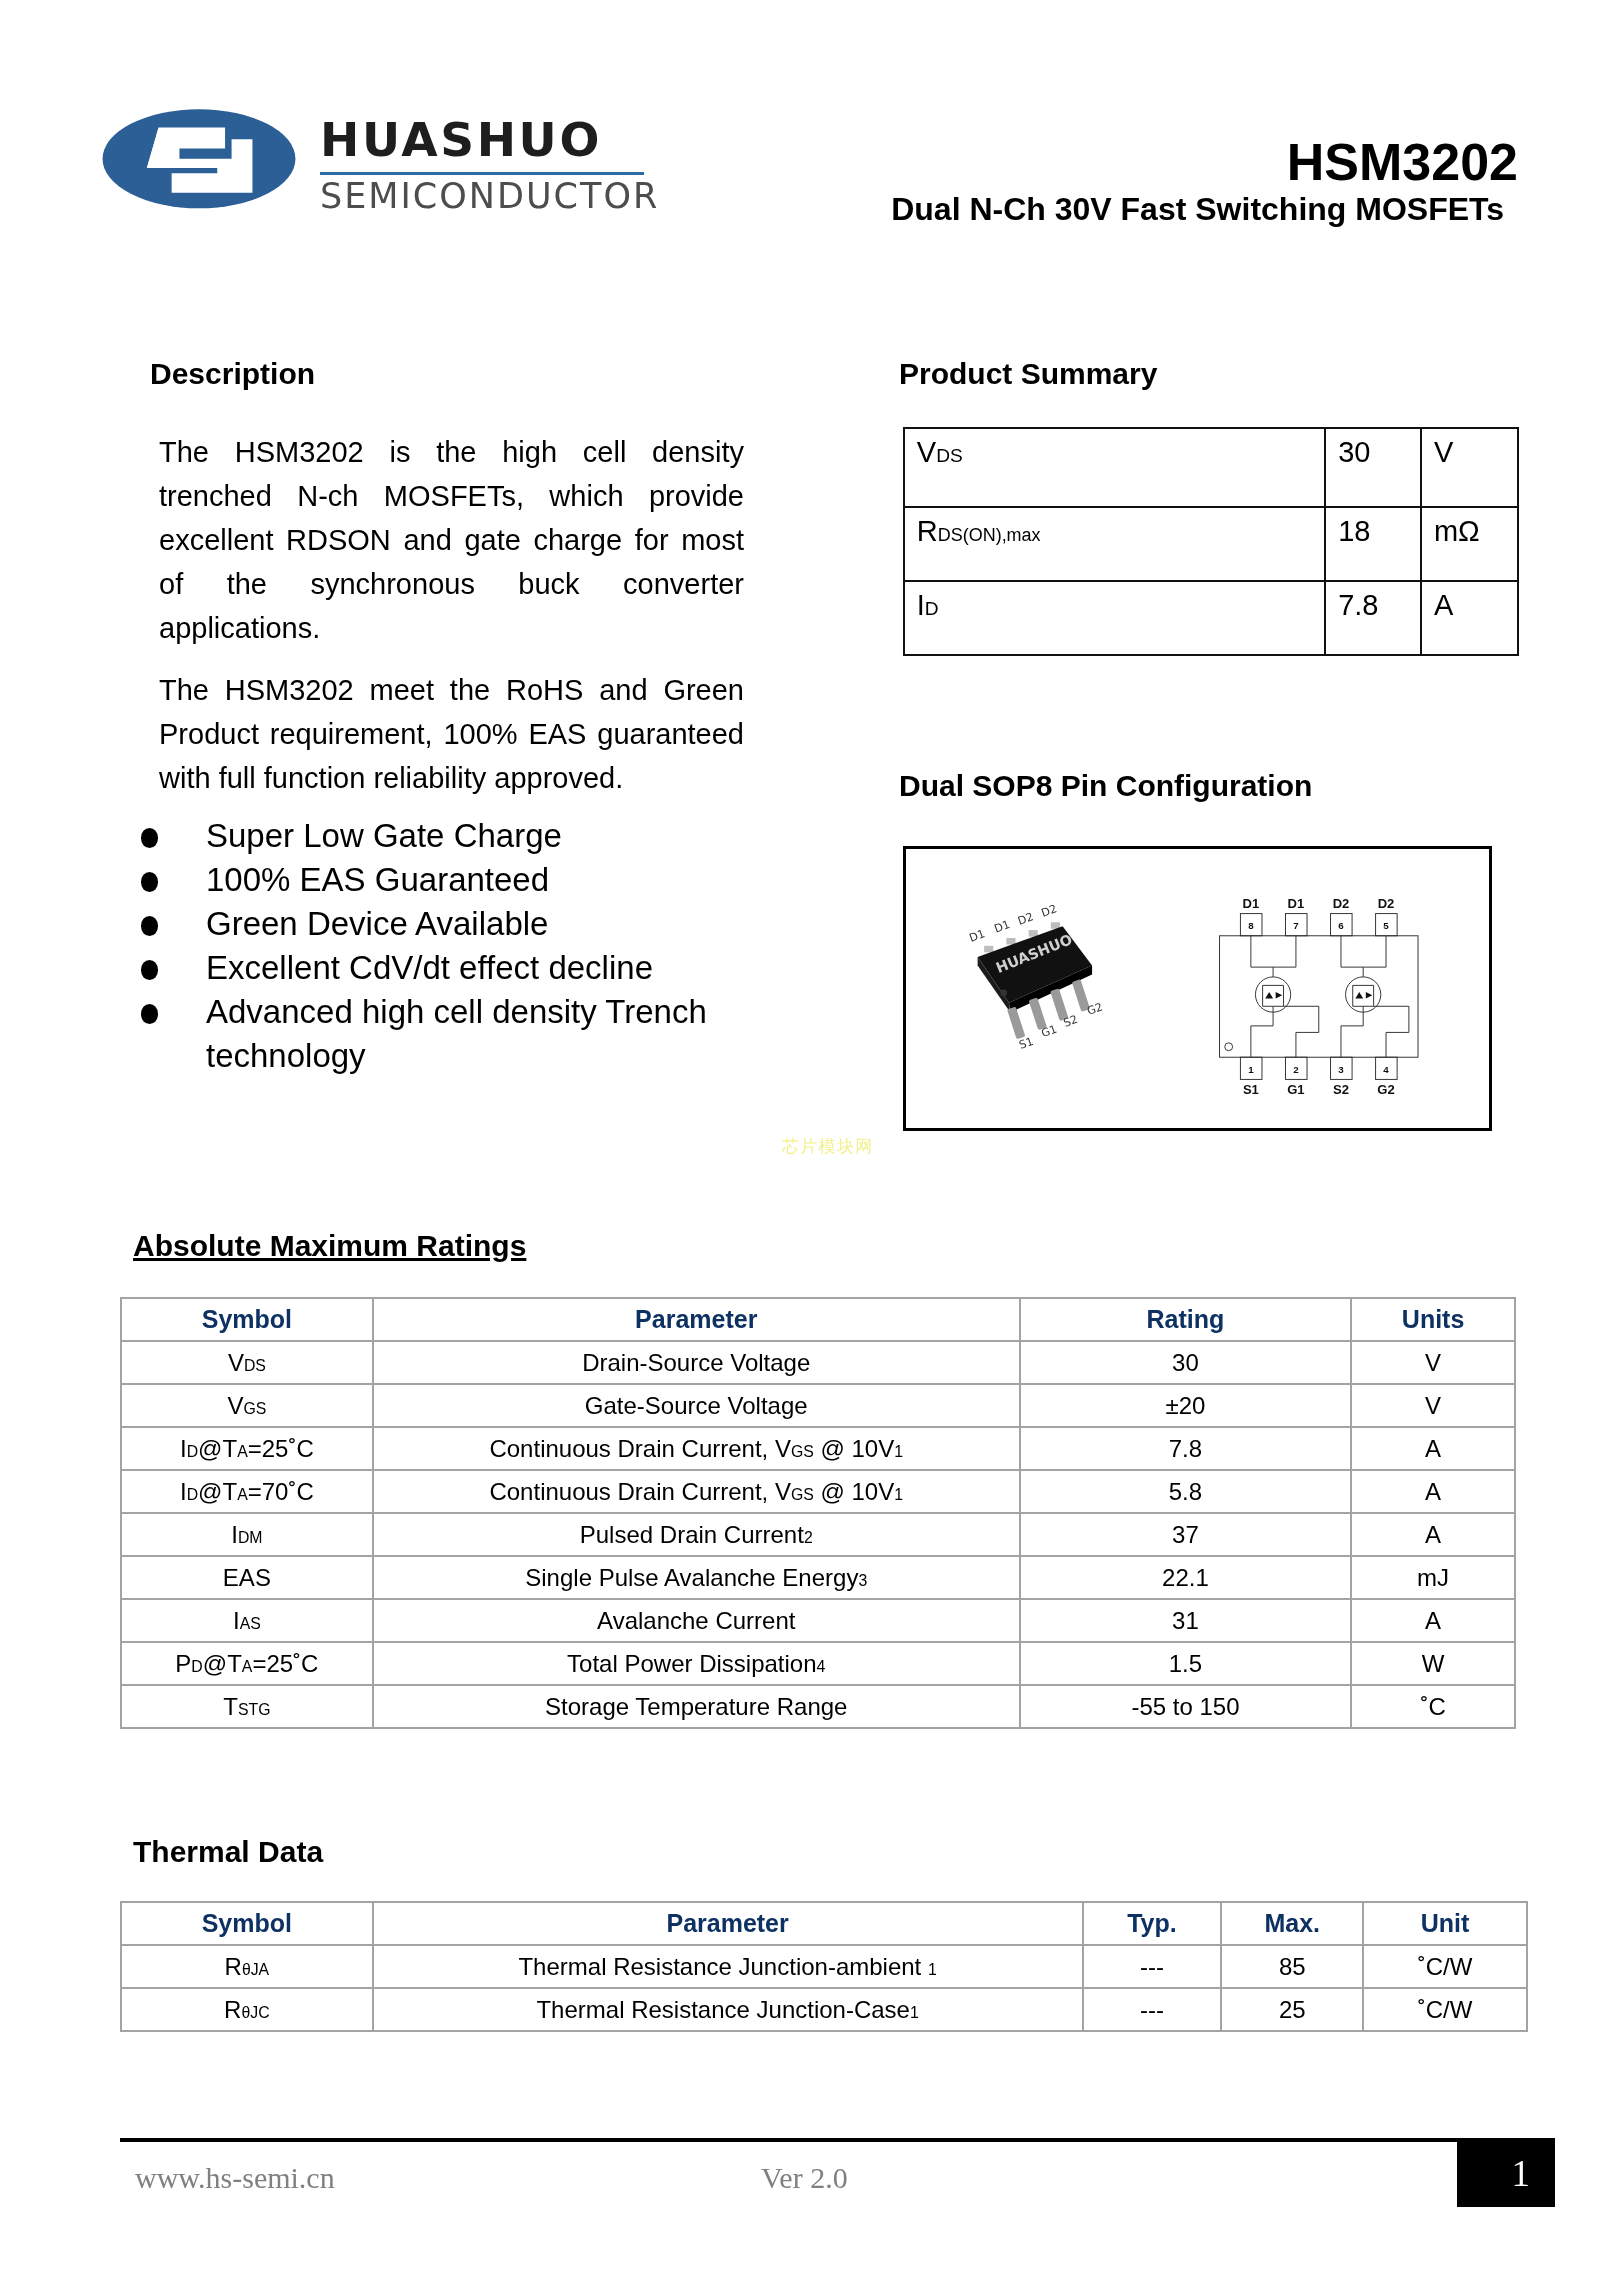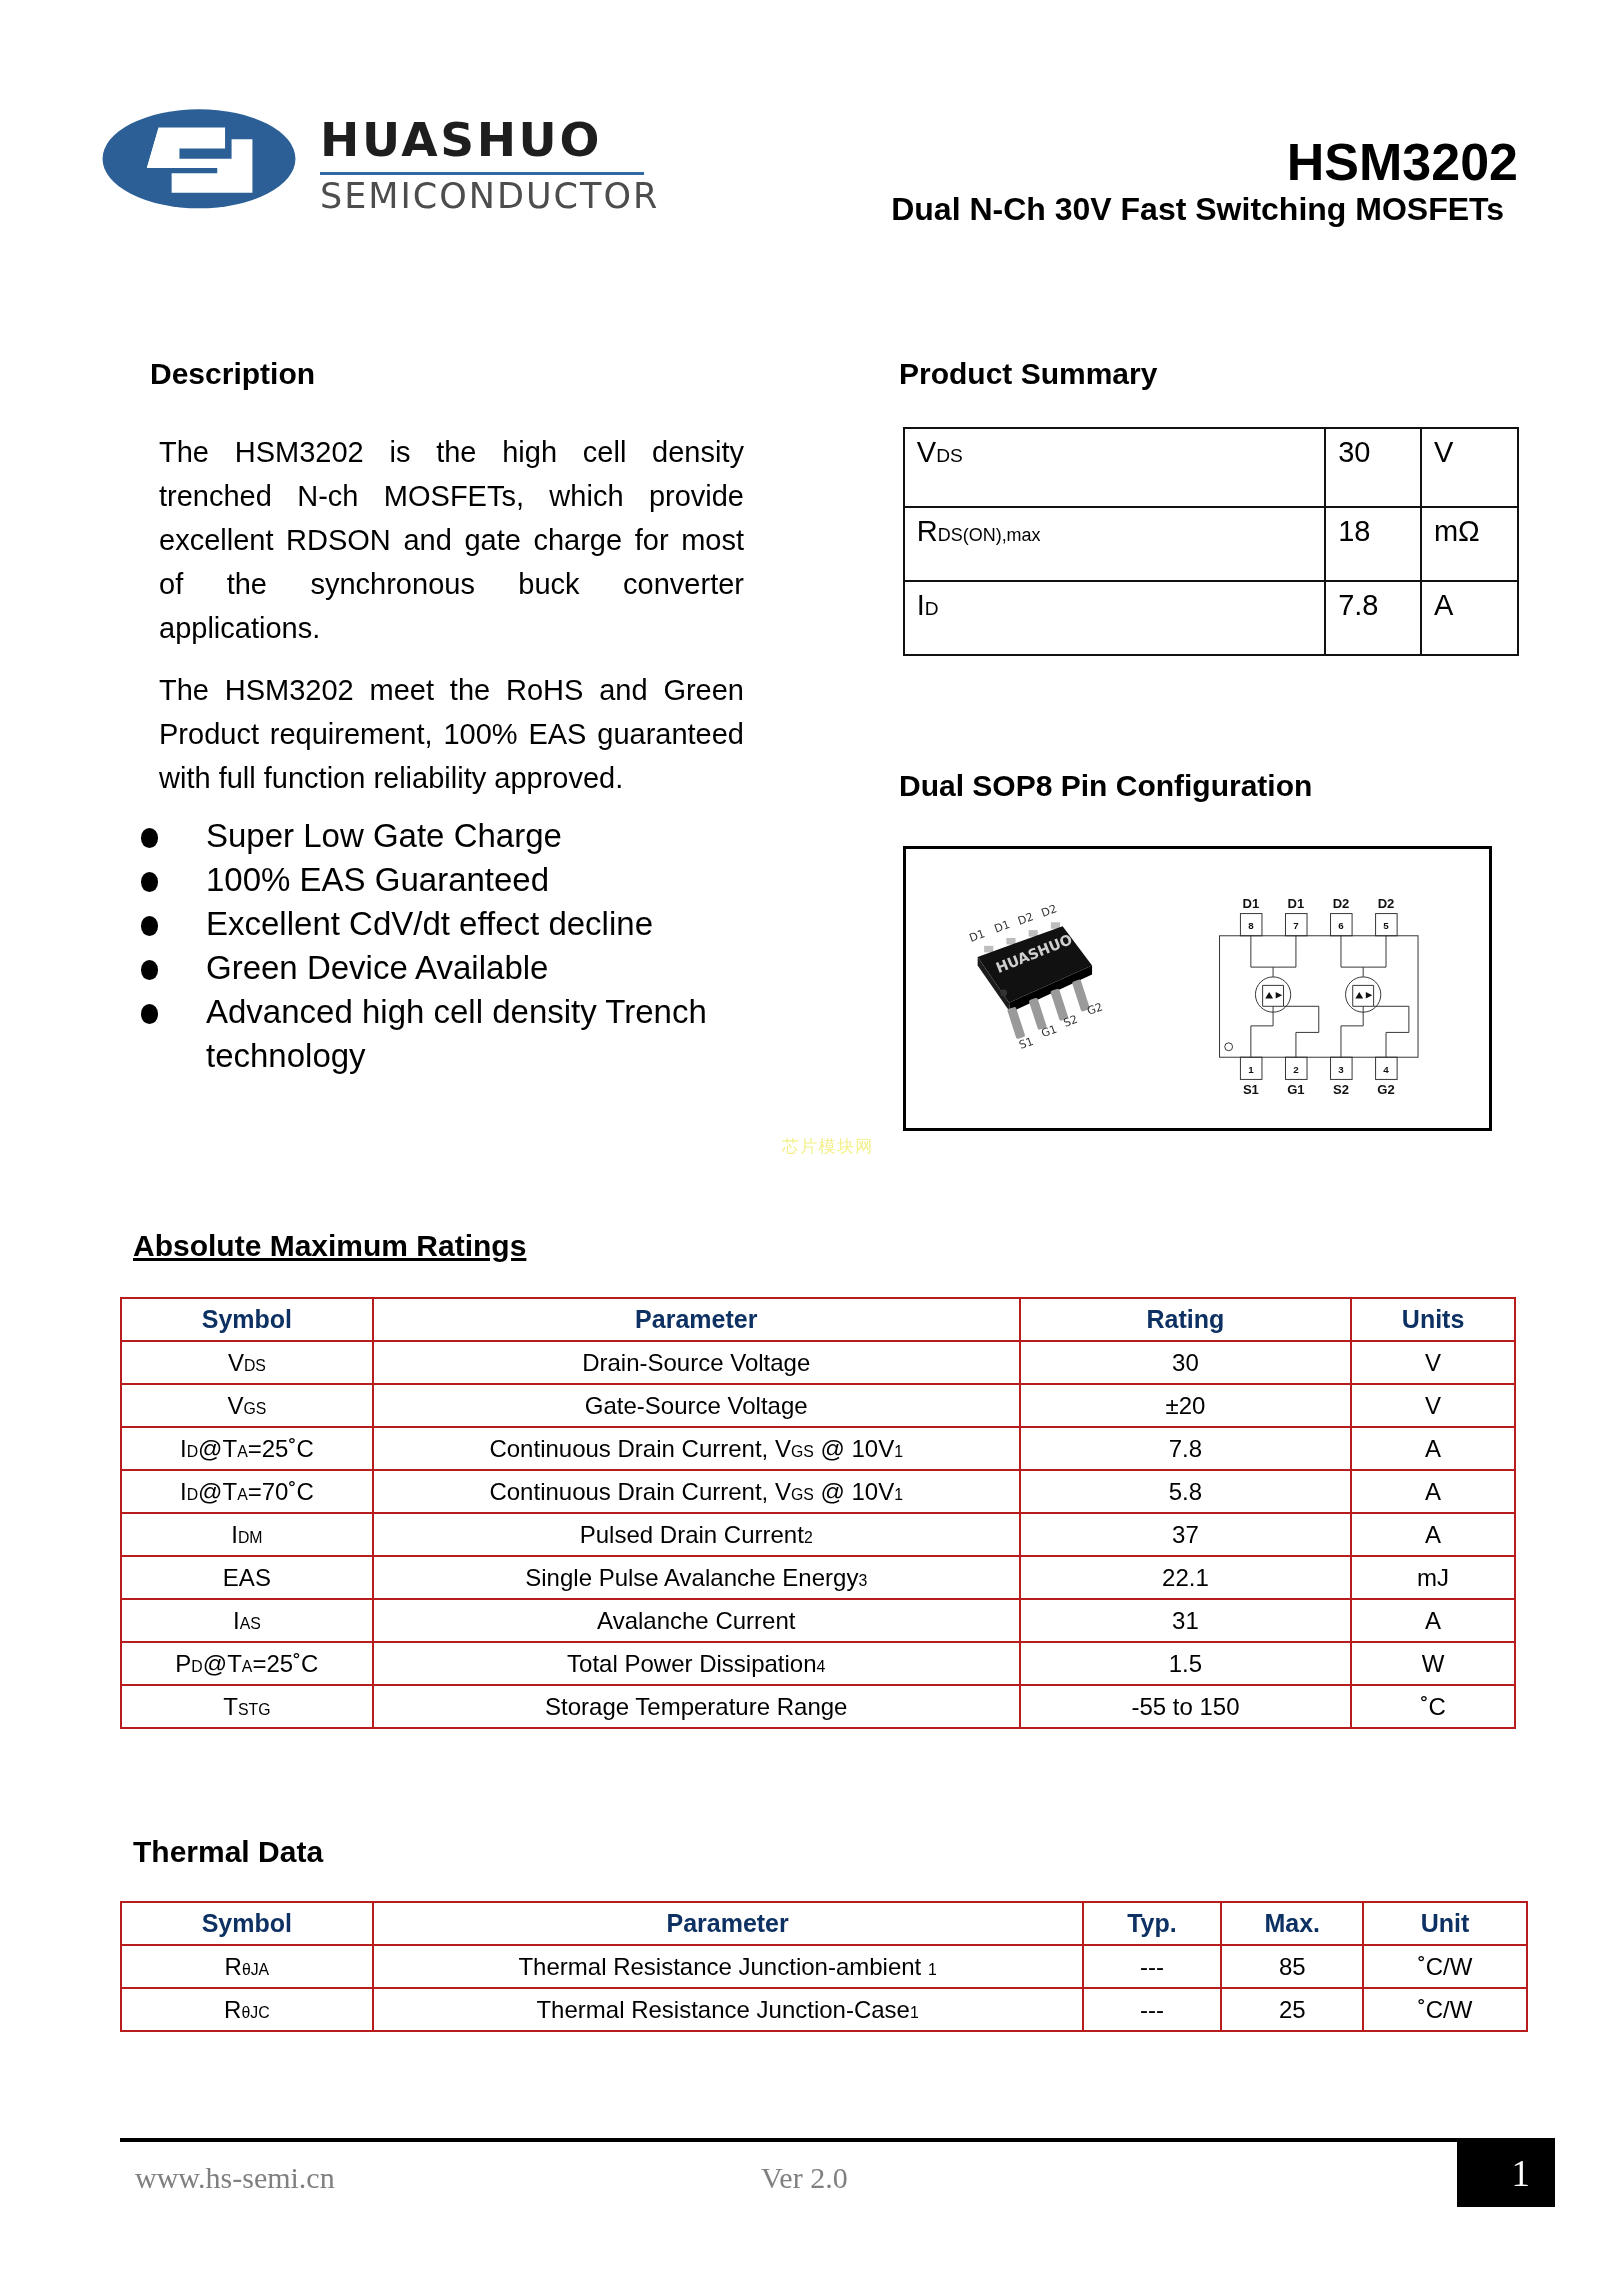--- a/index.html
+++ b/index.html
@@ -43,21 +43,21 @@
   #summary-table tr:first-child td { height: 79px; }
   .sub { font-size: 0.66em; }
   .sub-sm { font-size: 0.62em; }
 
   
   #pin-box { left: 903px; top: 846px; width: 589px; height: 285px; border: 3.3px solid #000;
              box-sizing: border-box; }
 
   
   table.grid { position: absolute; border-collapse: collapse; }
-  table.grid th, table.grid td { border: 2px solid #b91c1c; text-align: center; padding: 0;
+  table.grid th, table.grid td { border: 2px solid #a3a3a3; text-align: center; padding: 0;
                                   height: 43px; font-size: 24px; box-sizing: border-box; }
   table.grid th { color: #0d3163; font-weight: bold; font-size: 25px; }
 
   #ratings-table { left: 120px; top: 1297px; width: 1396px; }
   #thermal-table { left: 120px; top: 1901px; width: 1408px; }
 
   
   #footer-rule { left: 120px; top: 2138px; width: 1337px; height: 3.9px; background: #000; }
   #footer-url { left: 135px; top: 2161px; font-family: "Liberation Serif", serif; font-size: 30px; color: #808080; }
   #footer-ver { left: 761px; top: 2161px; font-family: "Liberation Serif", serif; font-size: 30px; color: #808080; }
@@ -84,22 +84,22 @@
 
 <div class="abs section-title" style="left:150px; top:357px;">Description</div>
 <div id="description" class="abs">
   <p>The HSM3202 is the high cell density trenched N-ch MOSFETs, which provide excellent RDSON and gate charge for most of the synchronous buck converter applications.</p>
   <p>The HSM3202 meet the RoHS and Green Product requirement, 100% EAS guaranteed with full function reliability approved.</p>
 </div>
 
 <ul id="features" class="abs">
   <li><span class="bullet"></span><span>Super Low Gate Charge</span></li>
   <li><span class="bullet"></span><span>100% EAS Guaranteed</span></li>
+  <li><span class="bullet"></span><span>Green Device Available</span></li>
   <li><span class="bullet"></span><span>Excellent CdV/dt effect decline</span></li>
-  <li><span class="bullet"></span><span>Green Device Available</span></li>
   <li style="width:510px;"><span class="bullet"></span><span>Advanced high cell density Trench technology</span></li>
 </ul>
 
 <div id="watermark" class="abs">芯片模块网</div>
 
 <div class="abs section-title" style="left:899px; top:357px;">Product Summary</div>
 <table id="summary-table" class="abs">
   <colgroup>
       <col style="width:423px">
       <col style="width:96px">

